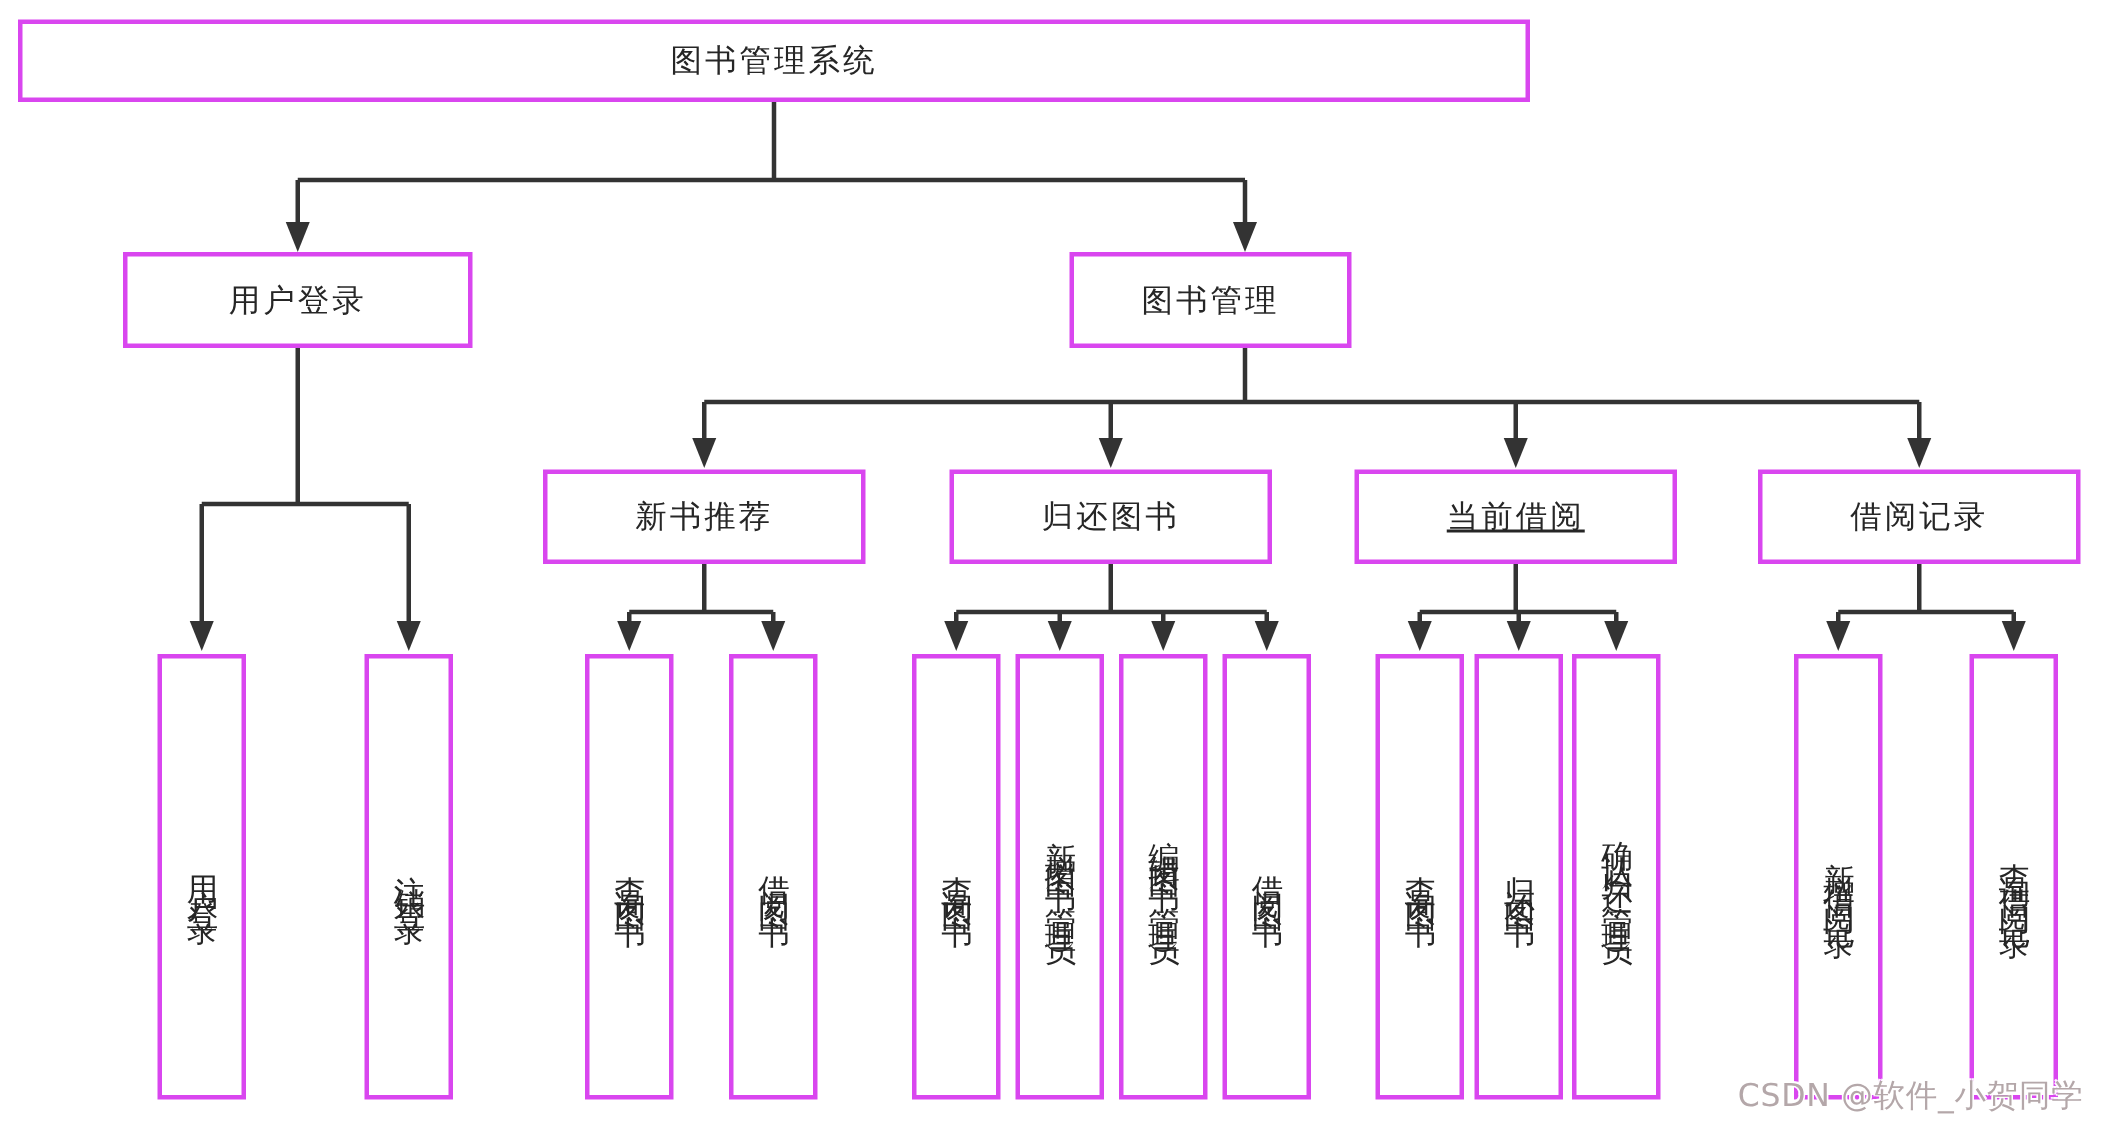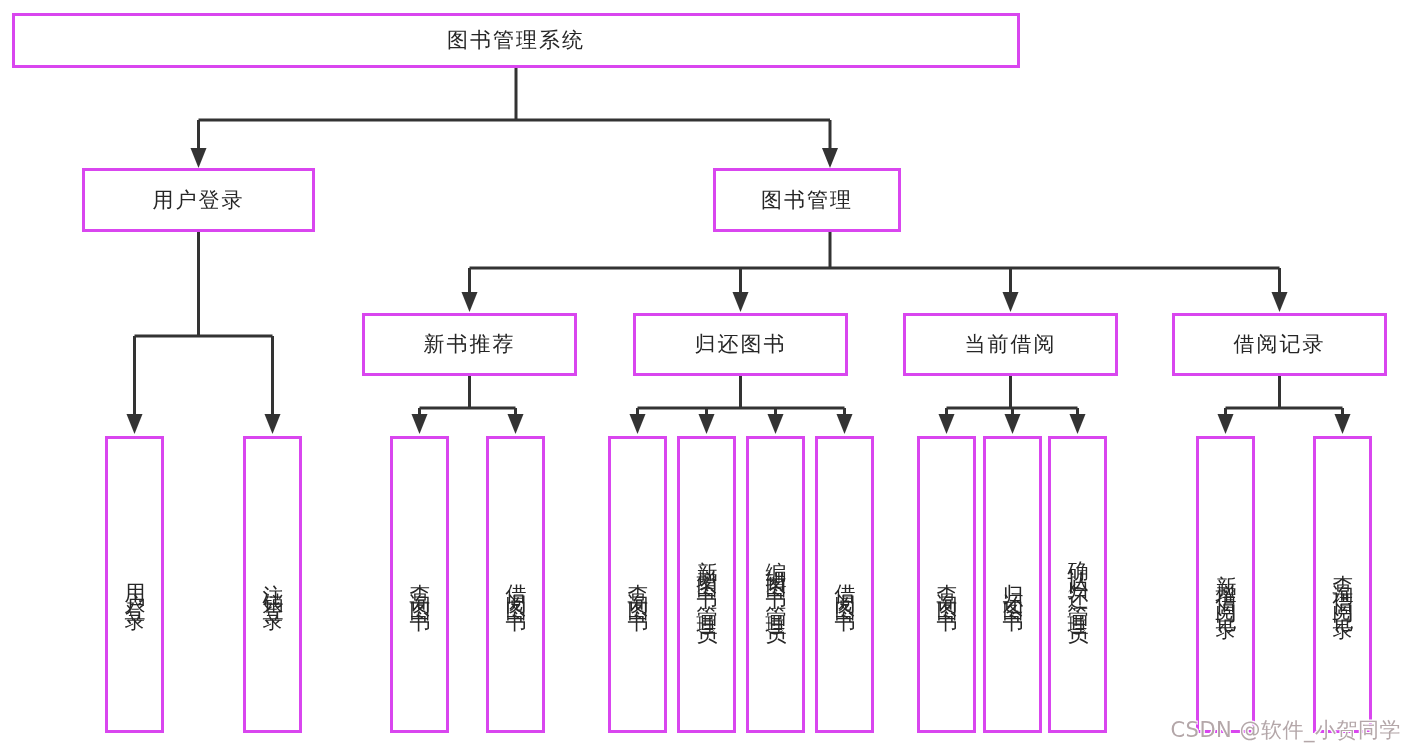--- a/index.html
+++ b/index.html
@@ -50,40 +50,40 @@
   }
   
   .n-root { left: 12px; top: 13px; width: 1008px; height: 55px; }
   
   .n-user-login { left: 82px;  top: 168px; width: 233px; height: 64px; }
   .n-book-mgmt  { left: 713px; top: 168px; width: 188px; height: 64px; }
   
   .lvl3 { top: 313px; width: 215px; height: 63px; }
   .n-new-books      { left: 362px; }
   .n-book-borrow    { left: 633px; }
-  .n-current-borrow { left: 903px; }
+  .n-current-borrow { left: 903px; text-decoration: underline; }
   .n-borrow-records { left: 1172px; }
   
   .leaf { top: 436px; width: 59px; height: 297px; }
   .n-a1 { left: 105px; }
   .n-a2 { left: 243px; }
   .n-b1 { left: 390px; }
   .n-b2 { left: 486px; }
   .n-c1 { left: 608px; }
   .n-c2 { left: 677px; }
   .n-c3 { left: 746px; }
   .n-c4 { left: 815px; }
   .n-d1 { left: 917px; }
   .n-d2 { left: 983px; }
   .n-d3 { left: 1048px; }
   .n-e1 { left: 1196px; }
   .n-e2 { left: 1313px; }
   .watermark {
     position: absolute;
-    right: 4px;
+    right: 16px;
     bottom: 3px;
     z-index: 5;
     font-size: 21px;
     letter-spacing: 0.5px;
     color: #b4a7a9;
     text-shadow: 1px 1px 0 rgba(255,255,255,0.95), -1px -1px 0 rgba(255,255,255,0.95),
                  1px -1px 0 rgba(255,255,255,0.95), -1px 1px 0 rgba(255,255,255,0.95);
     white-space: nowrap;
   }
 </style>

